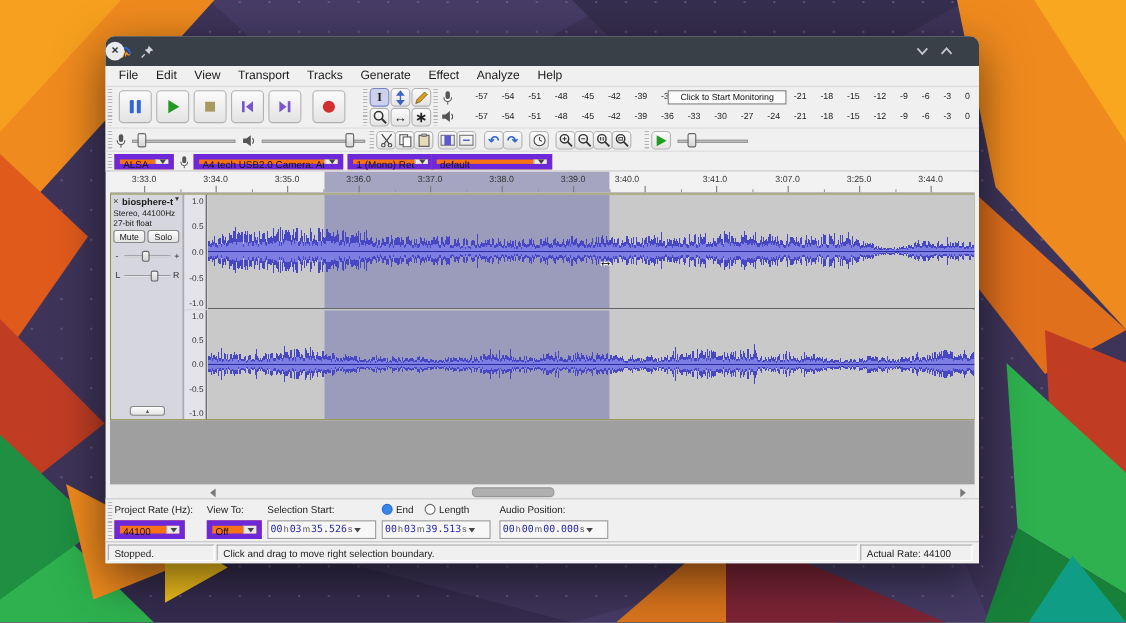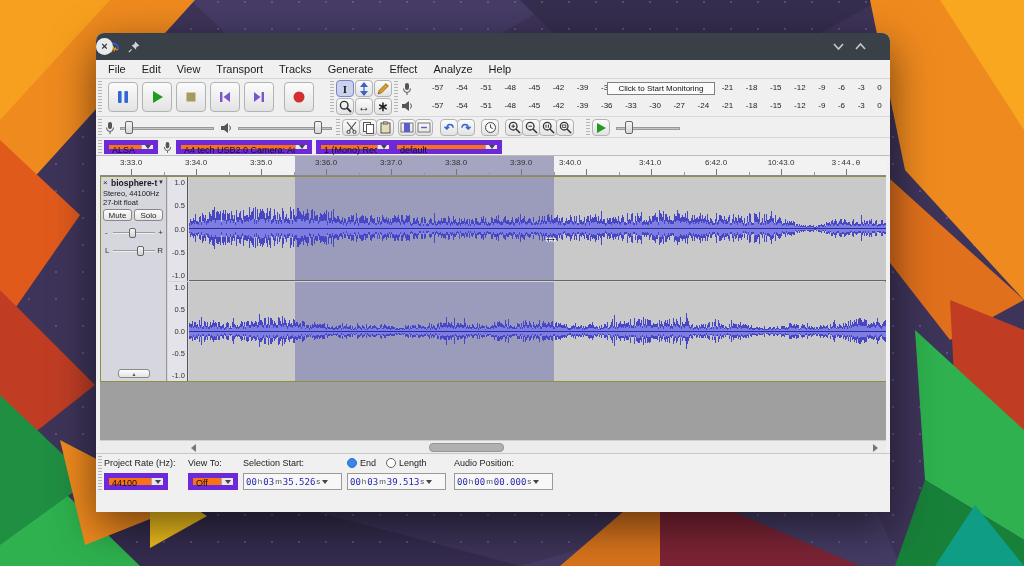--- a/index.html
+++ b/index.html
@@ -472,27 +472,27 @@
       <i class="rtick minor" style="left: 388.5px;"></i>
       <span class="rlabel" style="left: 421px;">3:39.0</span>
       <i class="rtick" style="left: 421px;"></i>
       <i class="rtick minor" style="left: 453.5px;"></i>
       <span class="rlabel" style="left: 470px;">3:40.0</span>
       <i class="rtick" style="left: 486px;"></i>
       <i class="rtick minor" style="left: 518.5px;"></i>
       <span class="rlabel" style="left: 550px;">3:41.0</span>
       <i class="rtick" style="left: 551px;"></i>
       <i class="rtick minor" style="left: 583.5px;"></i>
-      <span class="rlabel" style="left: 616px;">6:42.0</span>
+      <span class="rlabel" style="left: 616px;">3:07.0</span>
       <i class="rtick" style="left: 616px;"></i>
       <i class="rtick minor" style="left: 648.5px;"></i>
-      <span class="rlabel" style="left: 681px;">10:43.0</span>
+      <span class="rlabel" style="left: 681px;">3:25.0</span>
       <i class="rtick" style="left: 681px;"></i>
       <i class="rtick minor" style="left: 713.5px;"></i>
-      <span class="rlabel" style="left: 746px; font-family: Liberation Mono, monospace;">3:44.0</span>
+      <span class="rlabel" style="left: 746px;">3:44.0</span>
       <i class="rtick" style="left: 746px;"></i>
     </div>
 
   <div class="track">
     <div class="tpanel">
       <span class="abs" style="left:2px;top:1px;font-size:8px;color:#333">×</span>
       <span class="abs" style="left:10px;top:1px;font-size:8.5px;font-weight:bold;white-space:nowrap">biosphere-t</span>
       <span class="abs" style="left:57px;top:2px;font-size:6px;color:#333">▼</span>
       <span class="abs" style="left:2px;top:12px;font-size:7.5px;white-space:nowrap">Stereo, 44100Hz</span>
       <span class="abs" style="left:2px;top:21px;font-size:7.5px">27-bit float</span>
@@ -608,14 +608,19 @@
       <span class="d">00</span>
         <span class="u">h</span>
       <span class="d">00</span>
         <span class="u">m</span>
       <span class="d">00.000</span>
         <span class="u">s</span>
       <i class="tri-down" style="margin-left:1px"></i>
     </div>
   </div>
 
+  <div class="statusbar">
+    <div class="scell" style="left:2px;width:97px">Stopped.</div>
+    <div class="scell" style="left:101px;width:583px">Click and drag to move right selection boundary.</div>
+    <div class="scell" style="left:686px;width:102px">Actual Rate: 44100</div>
+  </div>
 
 </div>
 
 </body></html>

